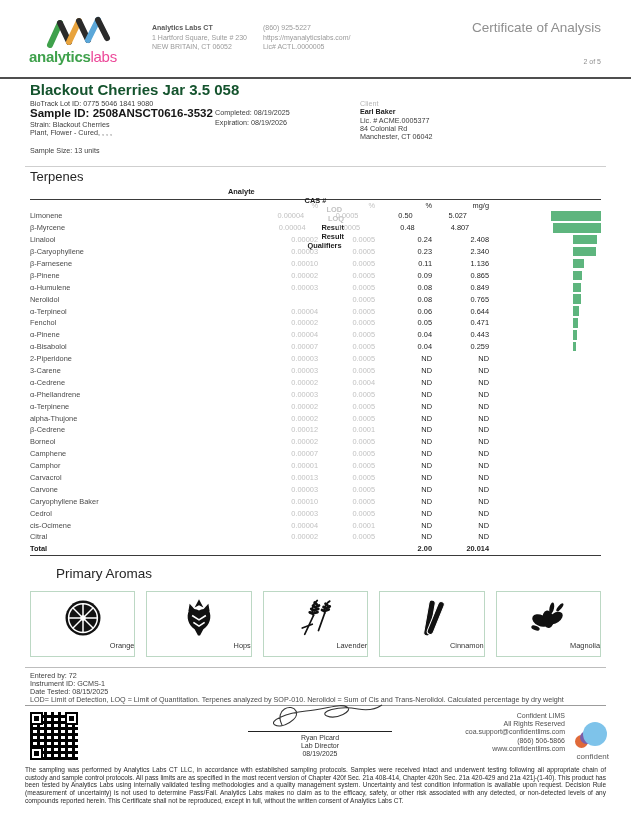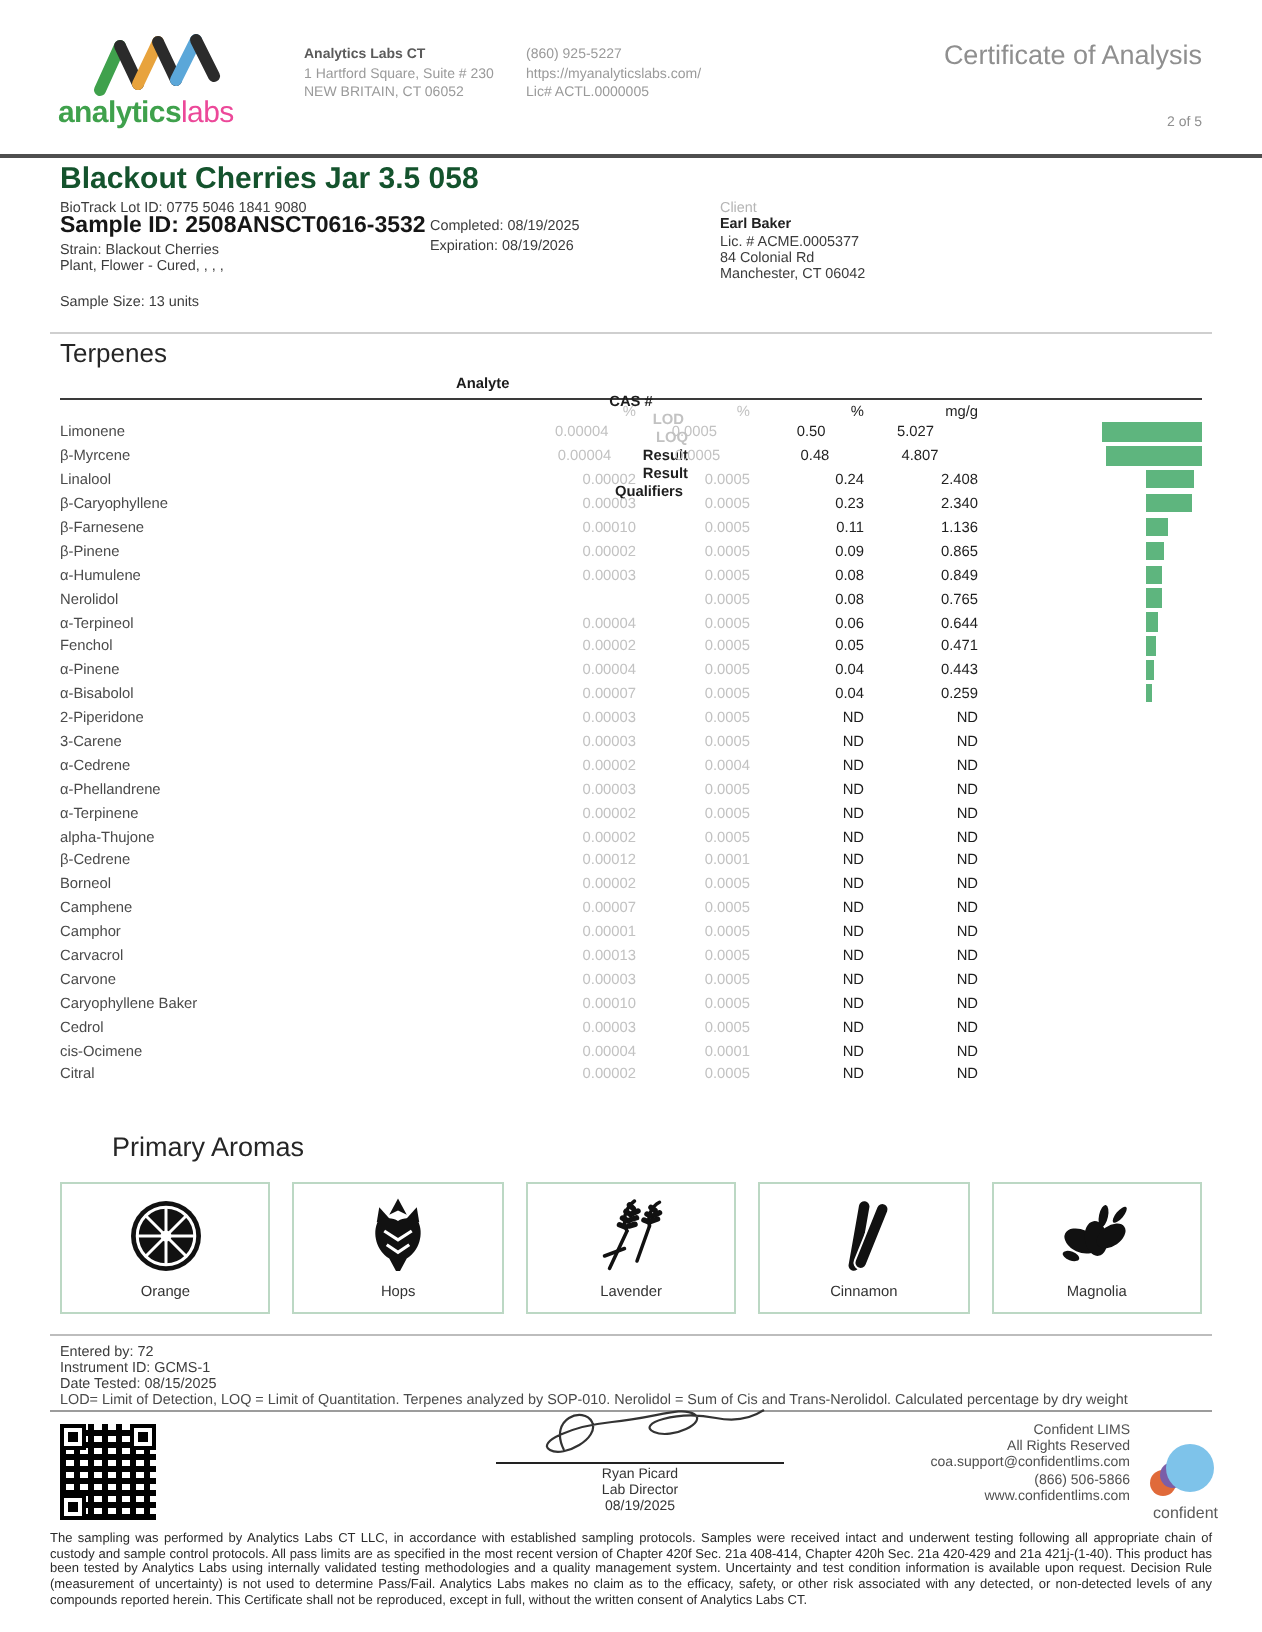--- a/index.html
+++ b/index.html
@@ -57,21 +57,21 @@
   .t-head .c-lod, .t-head .c-loq { color:#c4c4c4; }
   .t-units .c-lod, .t-units .c-loq { color:#c6c6c6; }
   .t-row .c-lod, .t-row .c-loq { color:#c2c2c2; }
   .t-row .c-res1, .t-row .c-res2 { color:#1f1f1f; }
   .bar { height:9.5px; margin-left:66px; background:#5eb57e; }
   
   .aroma-title { top:566px; font-size:13.5px;margin-left:26px; }
   .aromas { position:absolute; left:30px; right:30px; top:591px; display:flex; gap:11px; }
   .aroma-box { flex:1; height:66px; border:1.5px solid #bcd8c4; position:relative; background:#fff; }
   .aroma-box svg { position:absolute; left:50%; top:6px; transform:translateX(-50%); }
-  .aroma-label { position:absolute; left:0; right:0; bottom:6px; text-align:center; font-size:7.4px; color:#333; }
+  .aroma-label { position:absolute; left:0; right:0; bottom:6px; text-align:right; font-size:7.4px; color:#333; }
   .r3 { top:667px; border-top-color:#bdbdbd; }
   
   .entered    { position:absolute; left:30px; top:672px; }
   .instrument { position:absolute; left:30px; top:680px; }
   .date-tested{ position:absolute; left:30px; top:688px; }
   .footnote   { position:absolute; left:30px; top:696px; color:#4a4a4a; }
   .r4 { top:705px; border-top-color:#9c9c9c; }
   .qr { position:absolute; left:30px; top:712px; width:48px; height:48px;
         background:
           repeating-linear-gradient(90deg,#000 0 3px,transparent 3px 7px),
@@ -458,20 +458,29 @@
           <div class="c-analyte">Citral</div>
           <div class="c-cas"></div>
           <div class="c-lod">0.00002</div>
           <div class="c-loq">0.0005</div>
           <div class="c-res1">ND</div>
           <div class="c-res2">ND</div>
           <div class="c-qual"></div>
         </div>
       </div>
 
+    <div class="t-row t-total">
+      <div class="c-analyte">Total</div>
+      <div class="c-cas"></div>
+        <div class="c-lod"></div>
+        <div class="c-loq"></div>
+      <div class="c-res1">2.00</div>
+      <div class="c-res2">20.014</div>
+      <div class="c-qual"></div>
+    </div>
   </div>
 
   <div class="section-title aroma-title">Primary Aromas</div>
   <div class="aromas">
     <div class="aroma-box">
       <svg width="40" height="40" viewBox="0 0 32 32">
         <circle cx="16" cy="16" r="14" fill="#111"></circle>
         <circle cx="16" cy="16" r="11.5" fill="none" stroke="#fff" stroke-width="1.2"></circle>
         <g stroke="#fff" stroke-width="1.2">
           <line x1="16" y1="4.5" x2="16" y2="27.5"></line>

